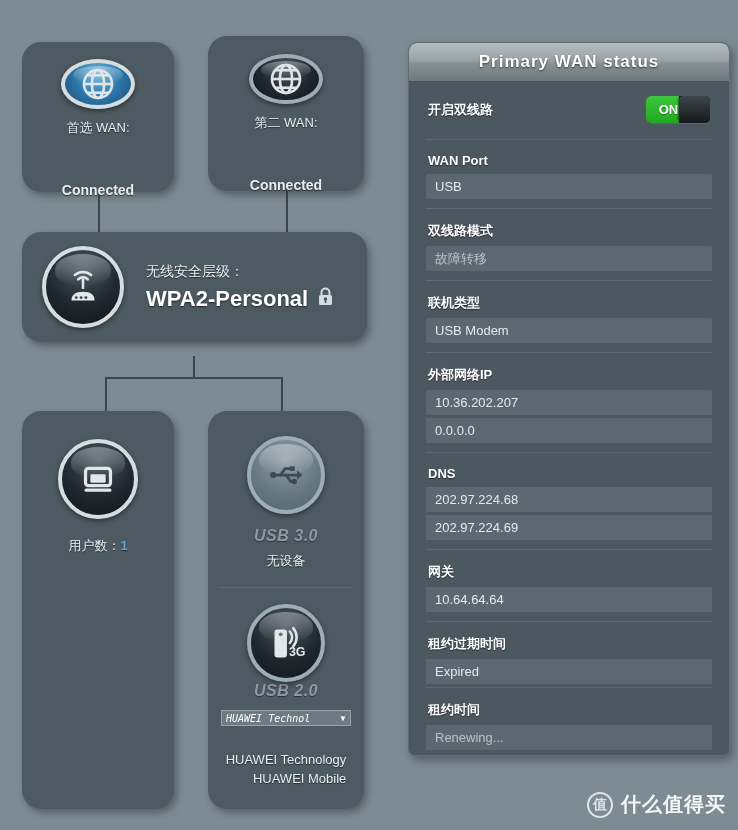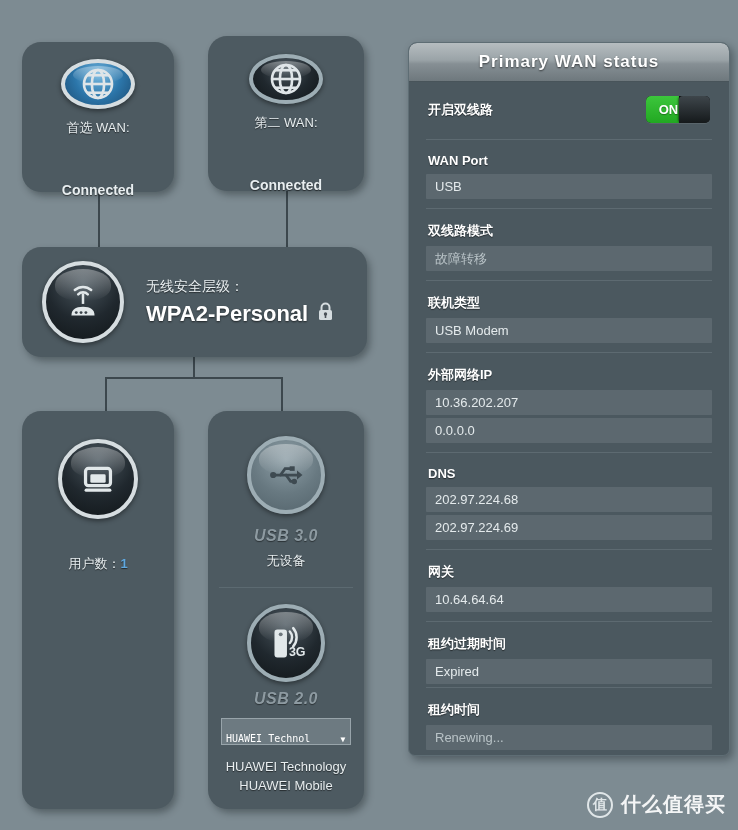--- a/index.html
+++ b/index.html
@@ -141,31 +141,32 @@
   }
   .toggle-knob {
     width: 31px; height: 100%;
     border-radius: 4px;
     background: linear-gradient(to bottom, #3e464b, #15191b);
     box-shadow: -1px 0 2px rgba(0,0,0,.5);
   }
 
   
   .usb-select {
-    width: 130px; height: 27px;
+    width: 130px; height: 16px;
     background: #6d7a81;
     border: 1px solid #98a4aa;
-    display: flex; align-items: flex-end;
+    display: flex; align-items: center;
     font-family: "DejaVu Sans Mono", monospace;
     font-size: 10px;
     color: #ffffff;
     padding-left: 4px;
     cursor: pointer;
     overflow: hidden;
     white-space: nowrap;
+    font-style: italic;
   }
   .usb-select-text { flex: 1; overflow: hidden; }
   .usb-select-arrow { width: 14px; text-align: center; font-size: 8px; }
 
   .client-count { color: #5fa8e0; font-weight: bold; }
 
   .usb-title {
     font-style: italic; font-weight: bold;
     font-size: 16px; color: #8d9aa1;
     text-shadow: 0 1px 1px rgba(0,0,0,.45);
@@ -231,21 +232,21 @@
           <line x1="11" y1="34" x2="37" y2="34"></line>
         </g>
       </svg>
     </div>
     <div class="card-label" style="margin-top:9px;">
       <div>第二 WAN:</div>
       <div class="strong">Connected</div>
     </div>
   </div>
 
-  <div class="card" style="left:22px; top:247px; width:345px; height:110px; flex-direction:row; align-items:center; padding-left:20px;">
+  <div class="card" style="left:22px; top:232px; width:345px; height:110px; flex-direction:row; align-items:center; padding-left:20px;">
     <div class="orb orb-ring orb-dark" style="width:82px; height:82px; flex:none;">
       <svg width="50" height="50" viewBox="0 0 52 52">
         <g fill="none" stroke="#e2e8ea" stroke-width="2.6" stroke-linecap="round">
           <path d="M21 18 a7 7 0 0 1 10 0"></path>
           <path d="M17.5 13.5 a13 13 0 0 1 17 0"></path>
         </g>
         <line x1="26" y1="17" x2="26" y2="28" stroke="#e2e8ea" stroke-width="2.6"></line>
         <path d="M14 40 q0 -9 12 -9 q12 0 12 9 z" fill="#e2e8ea"></path>
         <g fill="#3a434a">
           <circle cx="19" cy="37" r="1.5"></circle>
@@ -263,21 +264,21 @@
             <path d="M4.5 8 V5.5 a4 4 0 0 1 8 0 V8" fill="none" stroke="#d5dcdf" stroke-width="2"></path>
             <rect x="2" y="8" width="13" height="10" rx="1.6" fill="#d5dcdf"></rect>
             <circle cx="8.5" cy="12" r="1.7" fill="#4a5158"></circle>
             <rect x="7.7" y="12" width="1.6" height="4" fill="#4a5158"></rect>
           </svg>
         </span>
       </div>
     </div>
   </div>
 
-  <div class="card" style="left:22px; top:411px; width:152px; height:398px; padding-top:28px;gap:18px;">
+  <div class="card" style="left:22px; top:411px; width:152px; height:398px; padding-top:28px;">
     <div class="orb orb-ring orb-dark" style="width:80px; height:80px;">
       <svg width="46" height="46" viewBox="0 0 48 48">
         <rect x="11" y="13" width="26" height="18" rx="3" fill="none" stroke="#e2e8ea" stroke-width="3.4"></rect>
         <rect x="16" y="19" width="16" height="9" rx="1.5" fill="#e2e8ea"></rect>
         <rect x="10" y="34" width="28" height="3.4" rx="1.7" fill="#e2e8ea"></rect>
       </svg>
     </div>
     <div class="card-label" style="margin-top:17px;">
       <span>用户数：</span><span class="client-count">1</span>
     </div>
@@ -307,28 +308,28 @@
       <svg width="48" height="48" viewBox="0 0 50 50">
         <rect x="13" y="11" width="13" height="29" rx="3" fill="#e2e8ea"></rect>
         <circle cx="19.5" cy="16" r="2" fill="#6d767c"></circle>
         <g fill="none" stroke="#e2e8ea" stroke-width="2.6" stroke-linecap="round">
           <path d="M29 13 a9 9 0 0 1 0 12"></path>
           <path d="M32.5 9.5 a14.5 14.5 0 0 1 0 19"></path>
         </g>
         <text x="28" y="39" font-family="Liberation Sans, sans-serif" font-size="13" font-weight="bold" fill="#e2e8ea">3G</text>
       </svg>
     </div>
-    <div class="usb-title" style="margin-top:8px;">USB 2.0</div>
+    <div class="usb-title" style="margin-top:0;">USB 2.0</div>
 
     <div class="usb-select" style="margin-top:10px;">
       <span class="usb-select-text">HUAWEI Technol</span>
       <span class="usb-select-arrow">▼</span>
     </div>
 
-    <div class="card-label" style="margin-top:12px;">
+    <div class="card-label" style="margin-top:24px;text-align:right;">
       <div>HUAWEI Technology</div>
       <div>HUAWEI Mobile</div>
     </div>
   </div>
 
   <div class="panel">
     <div class="panel-header">
       <div class="panel-title">Primary WAN status</div>
     </div>
     <div class="panel-body">

